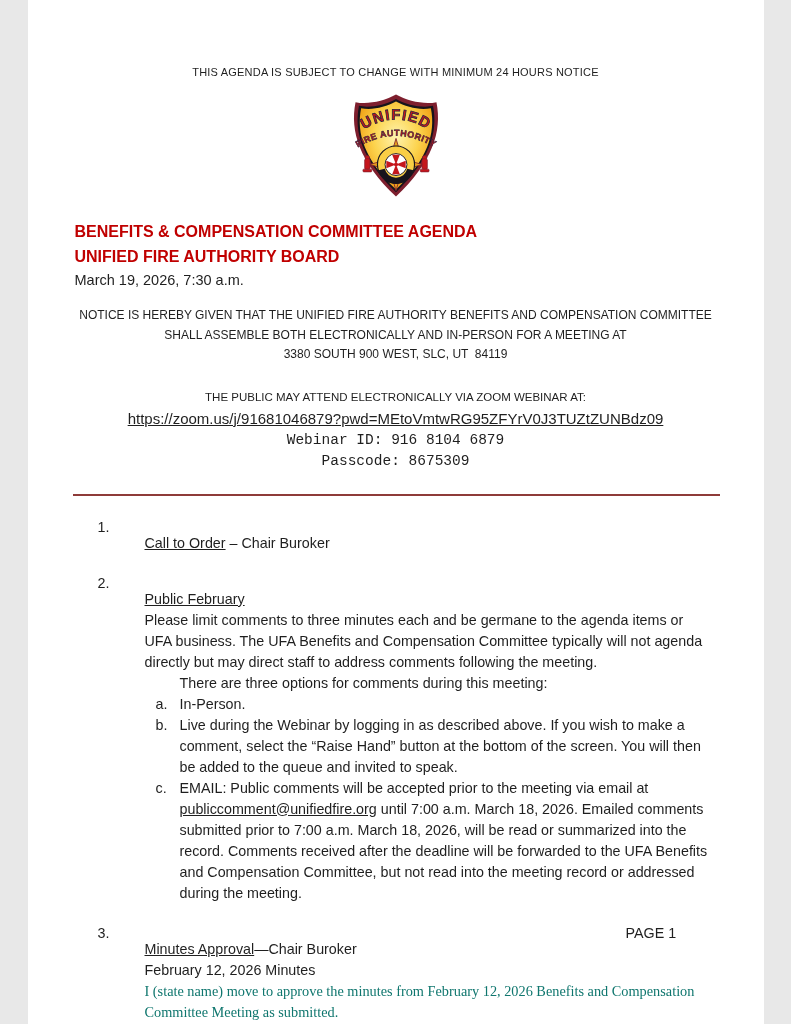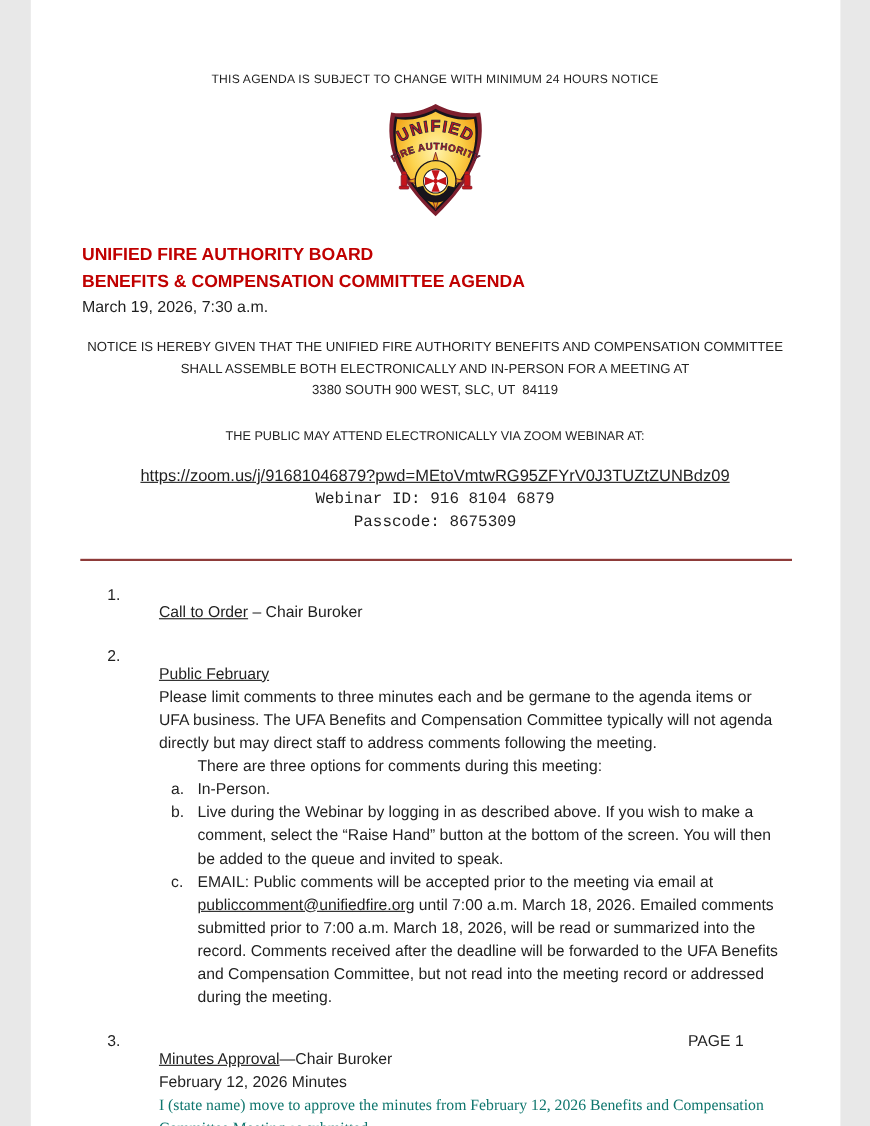--- a/index.html
+++ b/index.html
@@ -44,21 +44,21 @@
   }
   .assembly-notice .pre { white-space: pre-wrap; }
   
   .webinar {
     margin-top: 23px;
     text-align: center;
   }
   .webinar-intro { font-size: 11.5px; line-height: 18px; }
   .webinar-url {
     display: inline-block;
-    margin-top: 16px;
+    margin-top: 2px;
     font-size: 15px;
     line-height: 22px;
     color: #1f1f1f;
     text-decoration: underline;
     font-weight: 500;
   }
   .webinar-id, .webinar-passcode { font-size: 14.5px; line-height: 21px; font-family: Liberation Mono, monospace; }
   
   .red-rule {
     margin: 22px 44px 0 45px;
@@ -146,22 +146,22 @@
           <path d="M0 0 L11.5 -4.5 L11.5 4.5 Z"></path>
           <path d="M0 0 L4.5 11.5 L-4.5 11.5 Z"></path>
           <path d="M0 0 L-11.5 4.5 L-11.5 -4.5 Z"></path>
           <circle r="2.4"></circle>
         </g>
       </g>
     </svg>
   </div>
 
   <div class="doc-header">
+    <div class="doc-title">BENEFITS &amp; COMPENSATION COMMITTEE AGENDA</div>
     <div class="doc-title">UNIFIED FIRE AUTHORITY BOARD</div>
-    <div class="doc-title">BENEFITS &amp; COMPENSATION COMMITTEE AGENDA</div>
     <div class="doc-date">March 19, 2026, 7:30 a.m.</div>
   </div>
 
   <div class="assembly-notice">
     <div>NOTICE IS HEREBY GIVEN THAT THE UNIFIED FIRE AUTHORITY BENEFITS AND COMPENSATION COMMITTEE</div>
     <div>SHALL ASSEMBLE BOTH ELECTRONICALLY AND IN-PERSON FOR A MEETING AT</div>
     <div class="pre">3380 SOUTH 900 WEST, SLC, UT  84119</div>
   </div>
 
   <div class="webinar">

